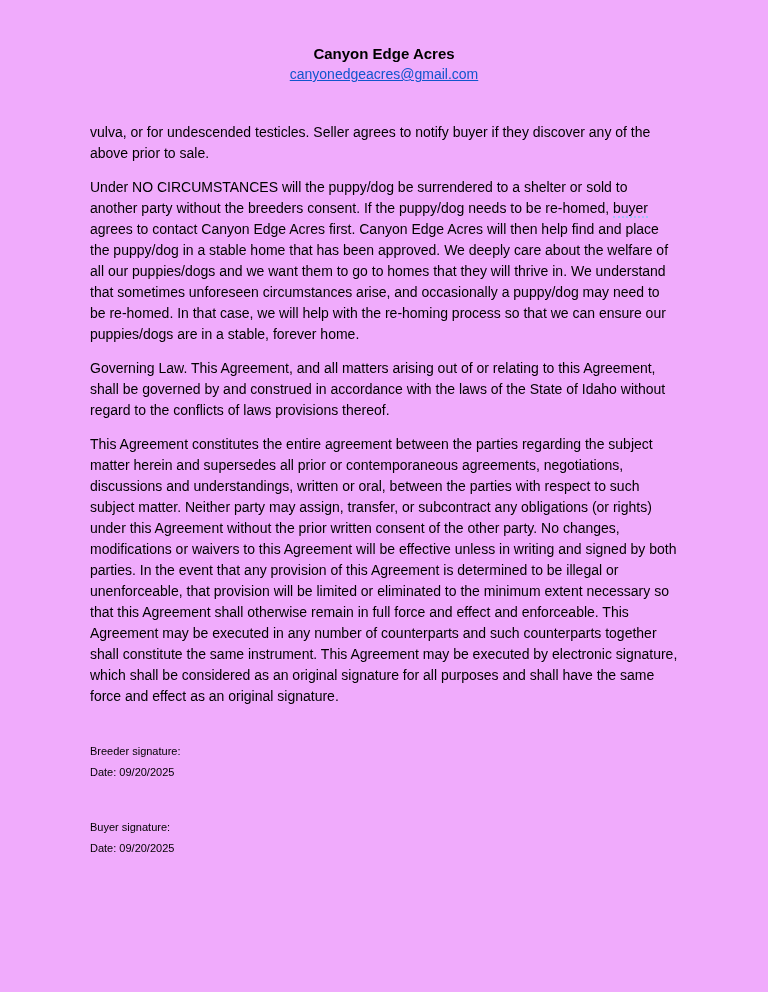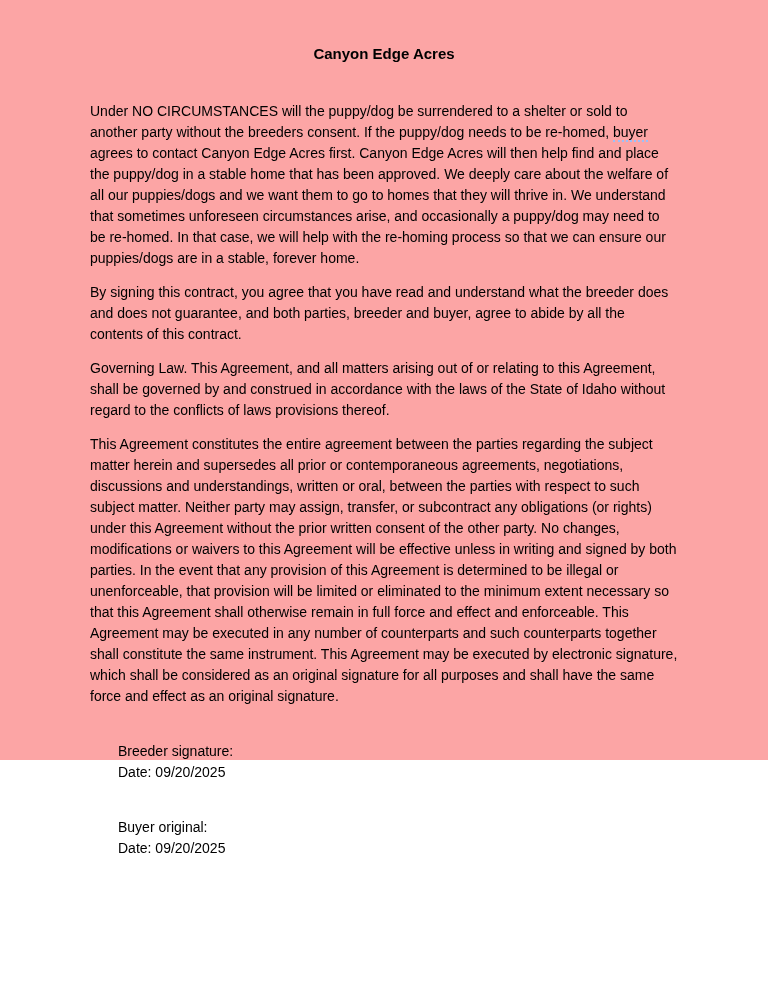--- a/index.html
+++ b/index.html
@@ -10,23 +10,23 @@
   body {
     width: 768px;
     height: 992px;
     font-family: "Liberation Sans", sans-serif;
     color: #000000;
     overflow: hidden;
   }
   .page {
     box-sizing: border-box;
     width: 768px;
-    height: 760px;
+    height: 992px;
     padding: 44px 90px 0 90px;
-    background: #fca5a5;
+    background: #f0abfc;
   }
   .doc-header {
     text-align: center;
     margin-bottom: 37px;
   }
   .doc-title {
     font-size: 15px;
     line-height: 20px;
     font-weight: bold;
     color: #000000;
@@ -52,56 +52,58 @@
     border-bottom: 2px dotted #9cc0fa;
     cursor: pointer;
     text-align: right;
   }
   .underlined {
   }
   .sig-block {
     margin: 0 0 13px 0;
   }
   .sig-line {
-    font-size: 14px;
+    font-size: 11px;
     line-height: 21px;
-    margin-left: 28px;
   }
   .sig-gap {
     height: 21px;
   }
 </style>
 </head>
 <body>
 
 <div class="page">
 
   <header class="doc-header">
     <div class="doc-title">Canyon Edge Acres</div>
+    <div class="email-line">
+      <a class="email-link">canyonedgeacres@gmail.com</a>
+    </div>
   </header>
 
   <main class="doc-body">
 
+    <p>vulva, or for undescended testicles. Seller agrees to notify buyer if they discover any of the above prior to sale.</p>
 
     <p><span>Under NO CIRCUMSTANCES will the puppy/dog be surrendered to a shelter or sold to another party without the breeders consent. If the puppy/dog needs to be re-homed, </span><span class="spellcheck-word">buyer</span><span> agrees to contact Canyon Edge Acres first. Canyon Edge Acres will then help find and place the puppy/dog in a stable home that has been approved. We deeply care about the welfare of all our puppies/dogs and we want them to go to homes that they will thrive in. We understand that sometimes unforeseen circumstances arise, and occasionally a puppy/dog may need to be re-homed. In that case, we will help with the re-homing process so that we can ensure our puppies/dogs are in a stable, forever home.</span></p>
 
-    <p>By signing this contract, you agree that you have read and understand what the breeder does and does not guarantee, and both parties, breeder and buyer, agree to abide by all the contents of this contract.</p>
 
     <p><span class="underlined">Governing Law.</span><span> This Agreement, and all matters arising out of or relating to this Agreement, shall be governed by and construed in accordance with the laws of the State of Idaho without regard to the conflicts of laws provisions thereof.</span></p>
 
     <p>This Agreement constitutes the entire agreement between the parties regarding the subject matter herein and supersedes all prior or contemporaneous agreements, negotiations, discussions and understandings, written or oral, between the parties with respect to such subject matter. Neither party may assign, transfer, or subcontract any obligations (or rights) under this Agreement without the prior written consent of the other party. No changes, modifications or waivers to this Agreement will be effective unless in writing and signed by both parties. In the event that any provision of this Agreement is determined to be illegal or unenforceable, that provision will be limited or eliminated to the minimum extent necessary so that this Agreement shall otherwise remain in full force and effect and enforceable. This Agreement may be executed in any number of counterparts and such counterparts together shall constitute the same instrument. This Agreement may be executed by electronic signature, which shall be considered as an original signature for all purposes and shall have the same force and effect as an original signature.</p>
 
     <div class="sig-gap"></div>
 
     <div class="sig-block">
       <div class="sig-line">Breeder signature:</div>
       <div class="sig-line">Date: 09/20/2025</div>
     </div>
 
     <div class="sig-gap"></div>
 
     <div class="sig-block">
-      <div class="sig-line">Buyer original:</div>
+      <div class="sig-line">Buyer signature:</div>
       <div class="sig-line">Date: 09/20/2025</div>
     </div>
 
   </main>
 </div>
 
 </body></html>

